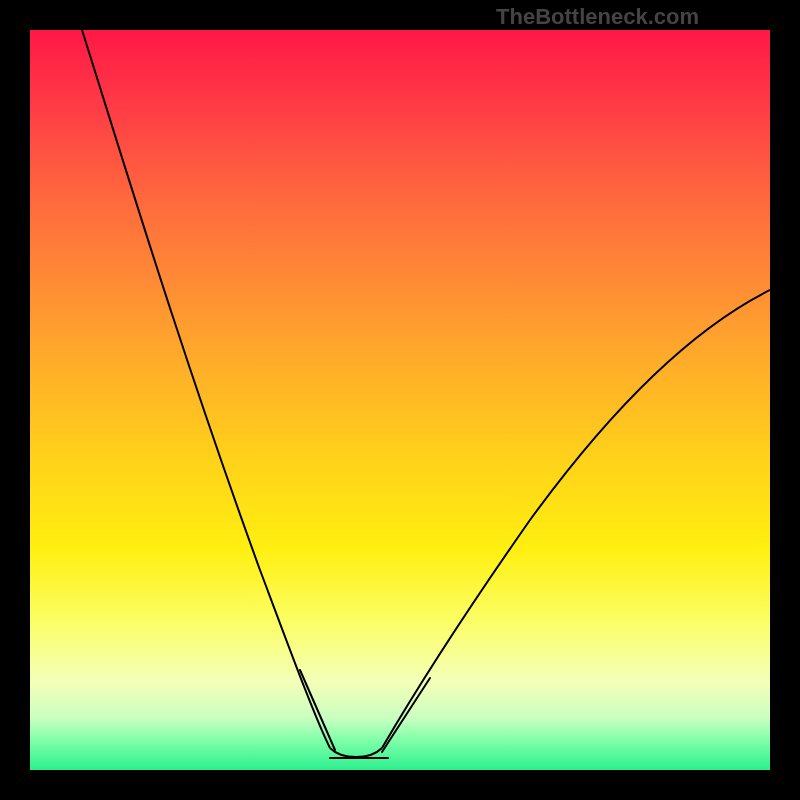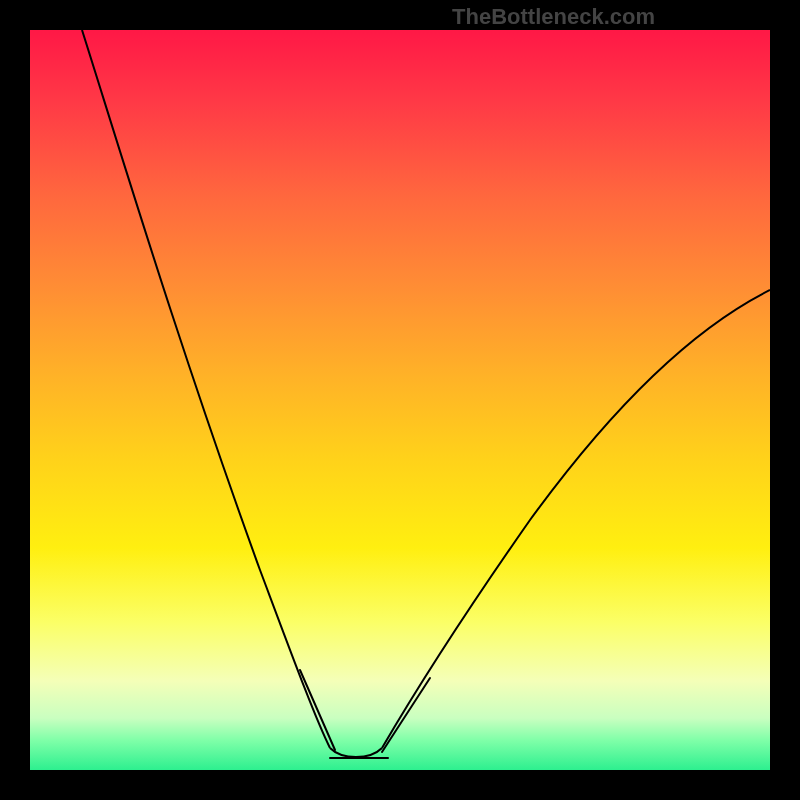--- a/index.html
+++ b/index.html
@@ -9,20 +9,21 @@
     height: 800px;
     background: #000;
     font-family: Arial, Helvetica, sans-serif;
     overflow: hidden;
   }
   .frame {
     position: relative;
     width: 665px;
     height: 800px;
     background: #000;
+    padding-left: 44px;
   }
   .watermark {
     position: absolute;
     top: 4px;
     right: 10px;
     color: #444;
     font-size: 22px;
     font-weight: 600;
     z-index: 20;
   }

